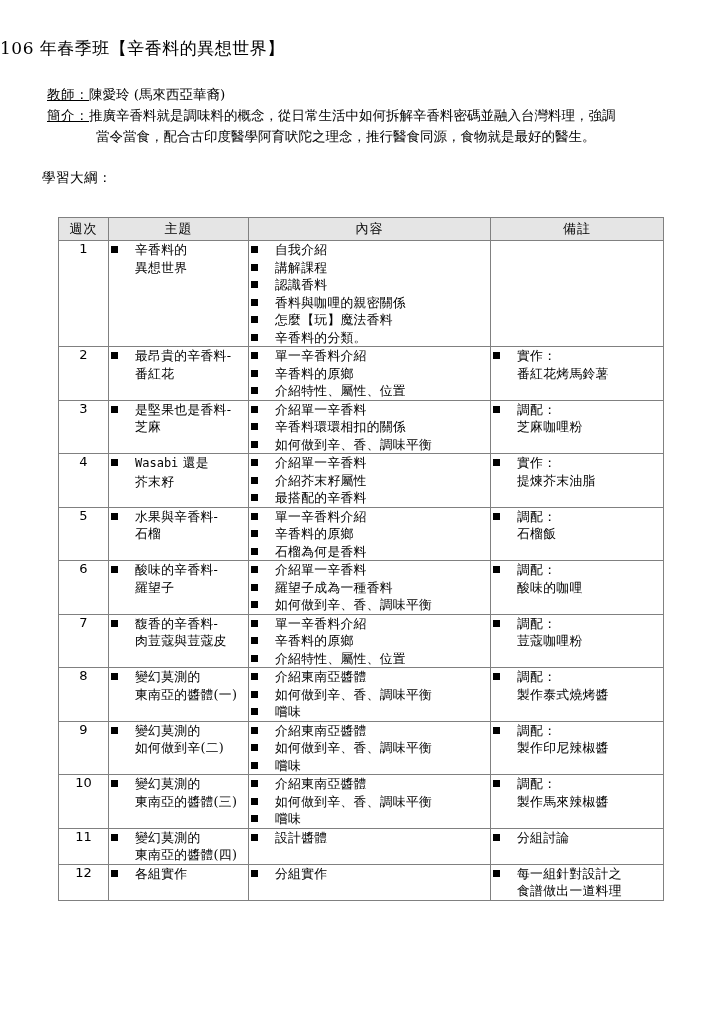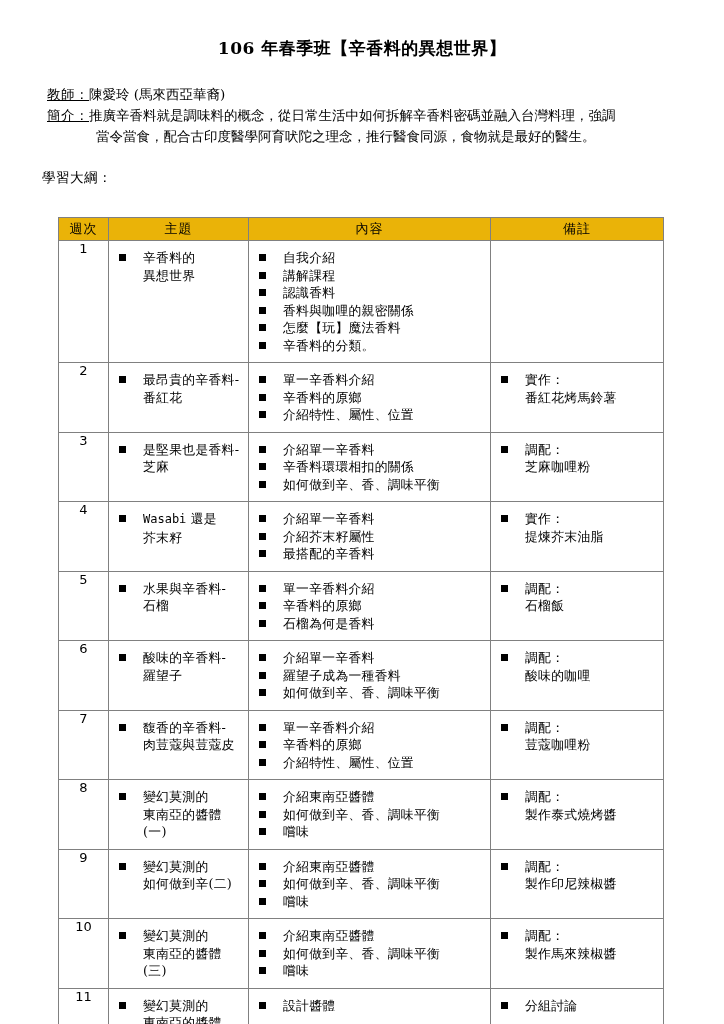--- a/index.html
+++ b/index.html
@@ -16,23 +16,22 @@
     overflow: hidden;
   }
   .page {
     position: absolute;
     left: 0; top: 0;
     width: 724px;
     height: 1024px;
     padding: 0;
   }
   .doc-title {
-    text-align: center;
     font-size: 17px;
-    font-weight: bold;
+    font-weight: normal;
     letter-spacing: 0.5px;
     margin: 38px 0 0 0;
     line-height: 1.2;
   }
   .meta-block {
     margin: 26px 0 0 47px;
     font-size: 13.5px;
     line-height: 21px;
   }
   .meta-line {
@@ -65,21 +64,21 @@
     table-layout: fixed;
     font-size: 12.8px;
   }
   table.syllabus td, table.syllabus th {
     border: 1px solid #808080;
     padding: 0;
     vertical-align: top;
     font-weight: normal;
   }
   thead th {
-    background: #eab308;
+    background: #e5e5e5;
     text-align: center;
     height: 22px;
     line-height: 22px;
     font-size: 13px;
     vertical-align: middle;
     letter-spacing: 1px;
   }
   col.c-week  { width: 50px; }
   col.c-topic { width: 140px; }
   col.c-cont  { width: 242px; }
@@ -89,21 +88,21 @@
     text-align: center;
     vertical-align: middle;
     font-family: "DejaVu Sans", "Liberation Sans", sans-serif;
     font-size: 13px;
   }
   td.cell {
     padding: 3px 2px 4px 4px;
   }
   ul.blist {
     list-style: none;
-    margin: 8px;
+    margin: 0;
     padding: 0;
   }
   ul.blist > li {
     position: relative;
     padding-left: 26px;
     line-height: 17.5px;
     margin: 0 0 0 0;
     letter-spacing: 0.3px;
   }
   ul.blist > li .sq {

